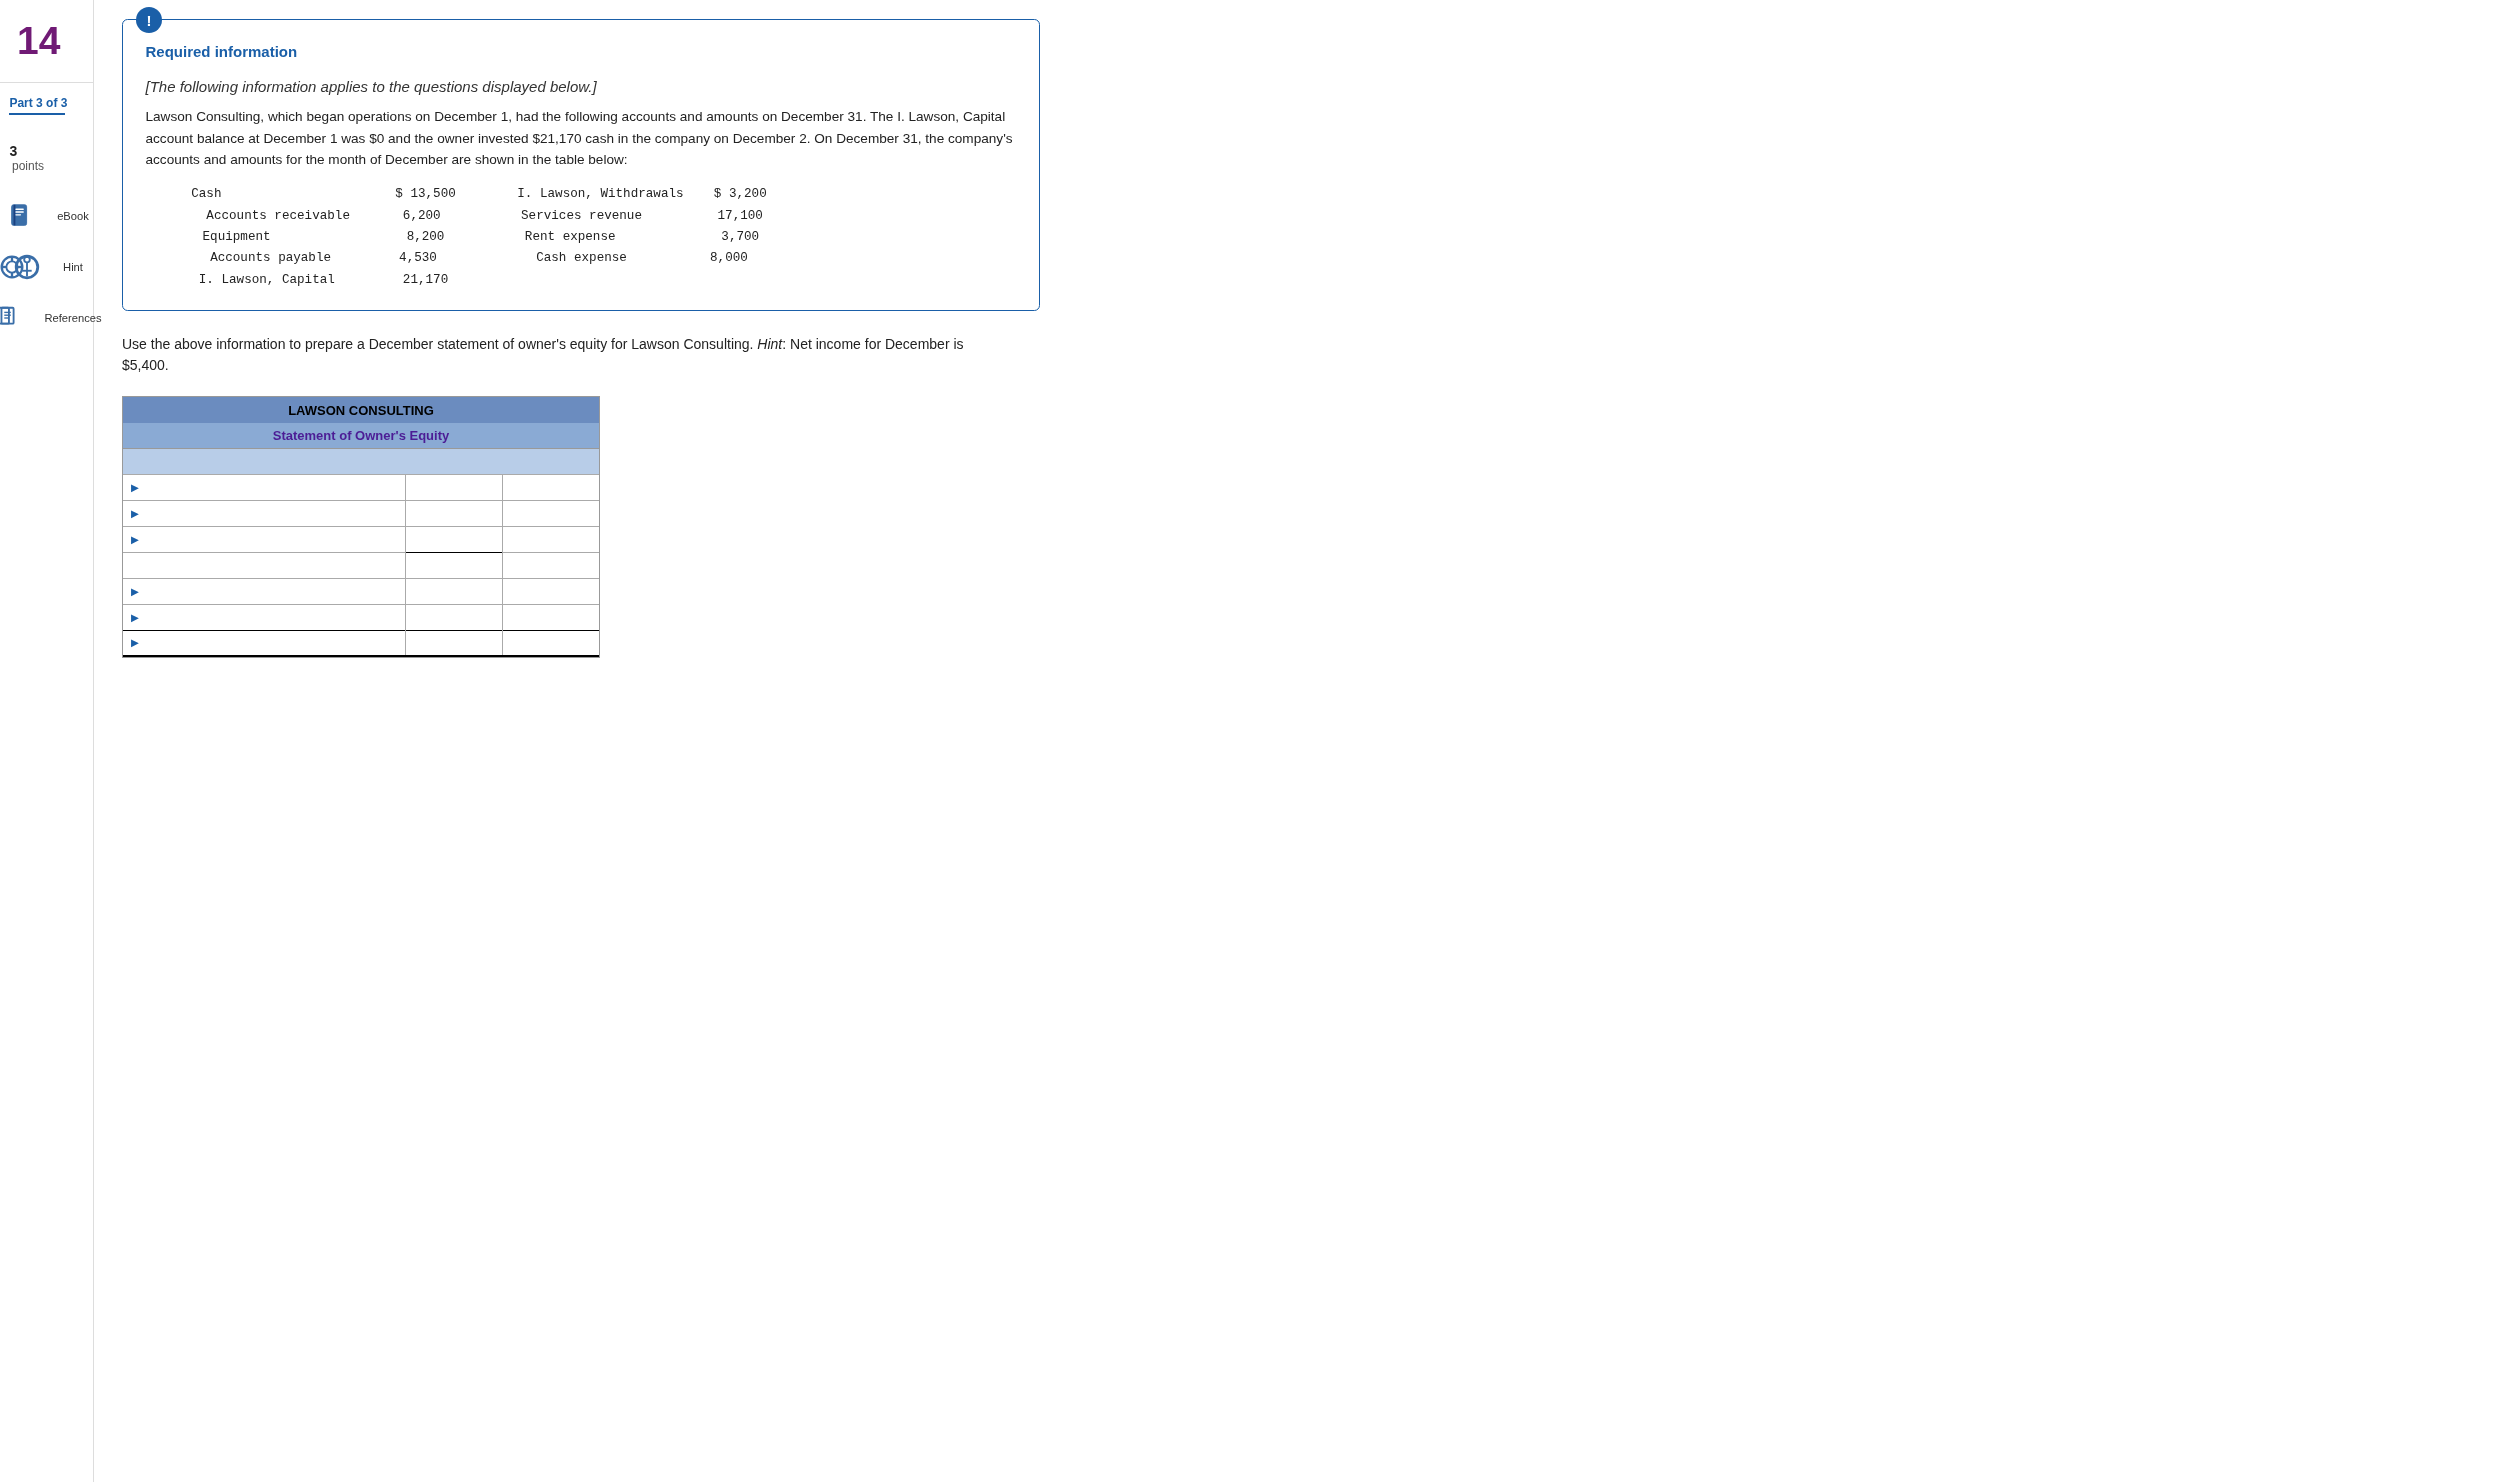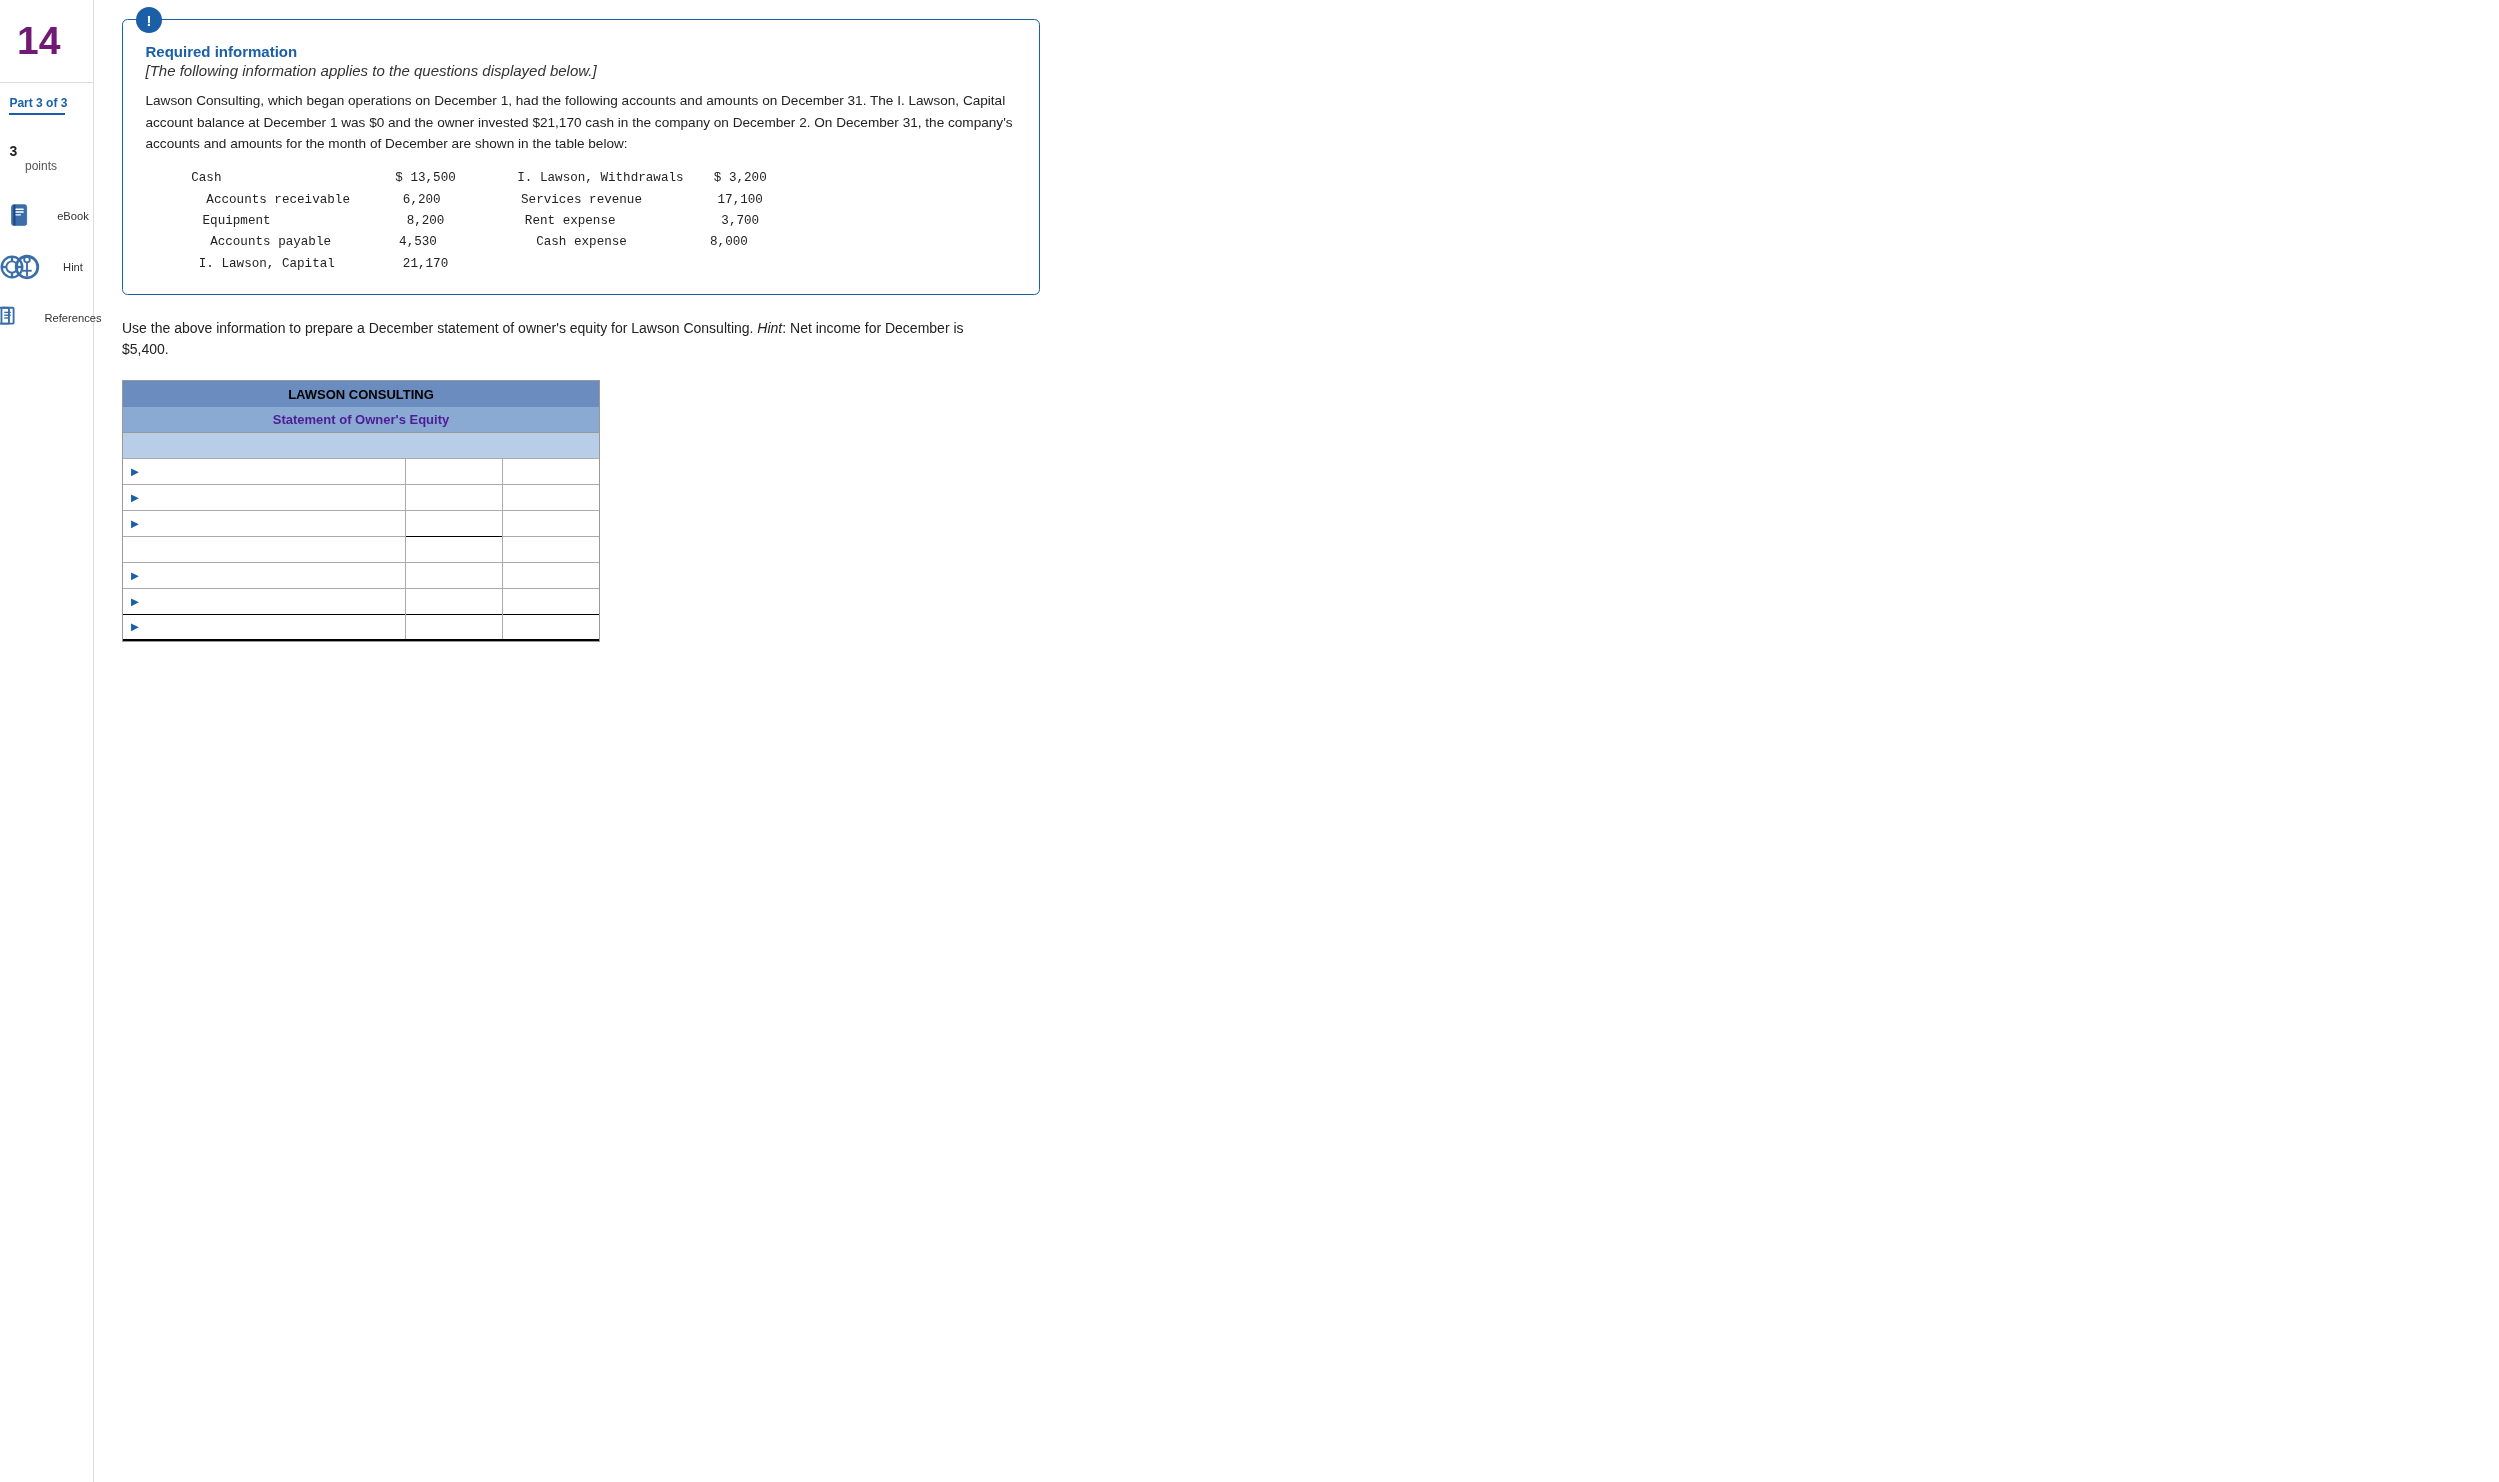--- a/index.html
+++ b/index.html
@@ -55,21 +55,21 @@
     .points-label {
       align-self: flex-start;
       padding-left: 9.4px;
       margin-top: 13px;
       font-size: 14px;
       font-weight: bold;
       color: #222;
     }
     .points-sub {
       align-self: flex-start;
-      padding-left: 25px;
+      padding-left: 12px;
       font-size: 12px;
       color: #555;
     }
     .sidebar-tools {
       margin-top: 26px;
       display: flex;
       flex-direction: column;
       align-items: center;
       gap: 17px;
       width: 100%;
@@ -118,21 +118,21 @@
       align-items: center;
       justify-content: center;
       color: white;
       font-weight: bold;
       font-size: 15px;
     }
     .info-title {
       color: #1a5fa8;
       font-size: 15px;
       font-weight: bold;
-      margin-bottom: 2px;
+      margin-bottom: 18px;
       margin-top: 3.7px;
     }
     .info-subtitle {
       font-style: italic;
       font-size: 15px;
       margin-bottom: 11.2px;
       color: #333;
     }
     .info-body {
       font-size: 13.6px;

